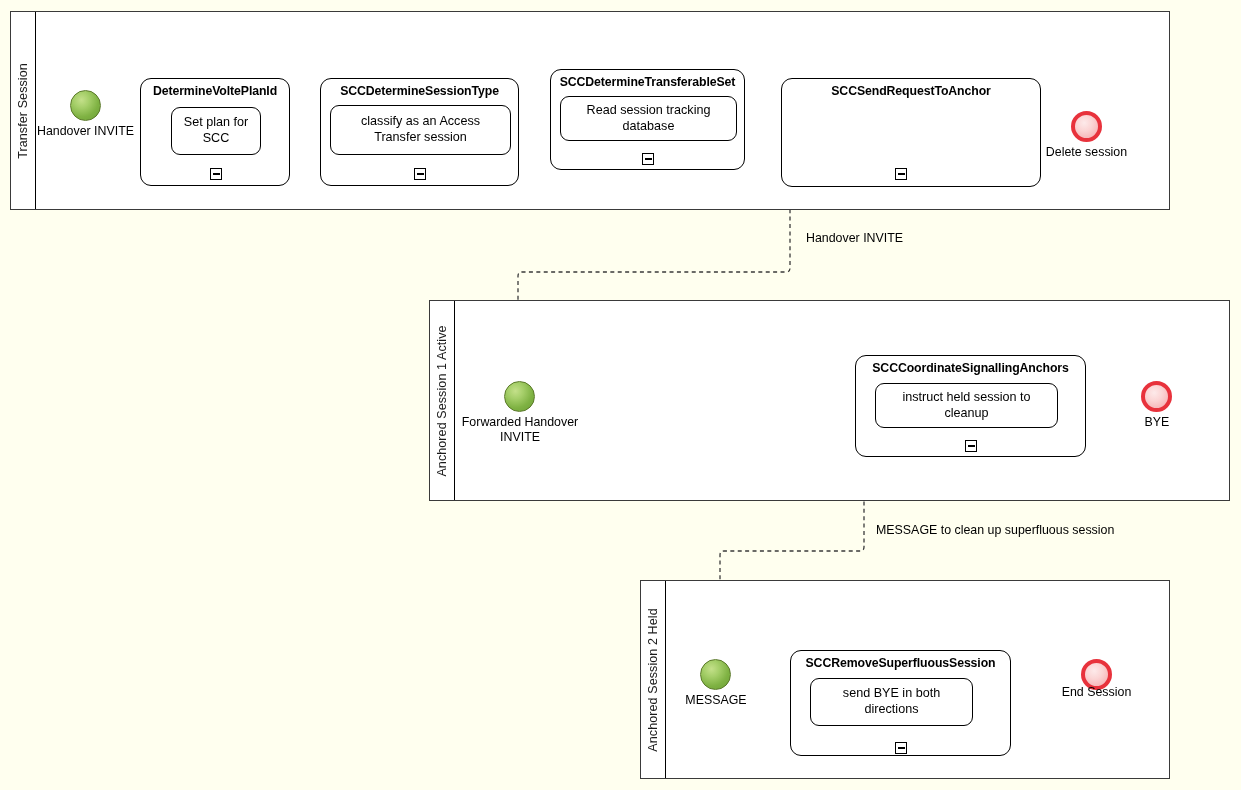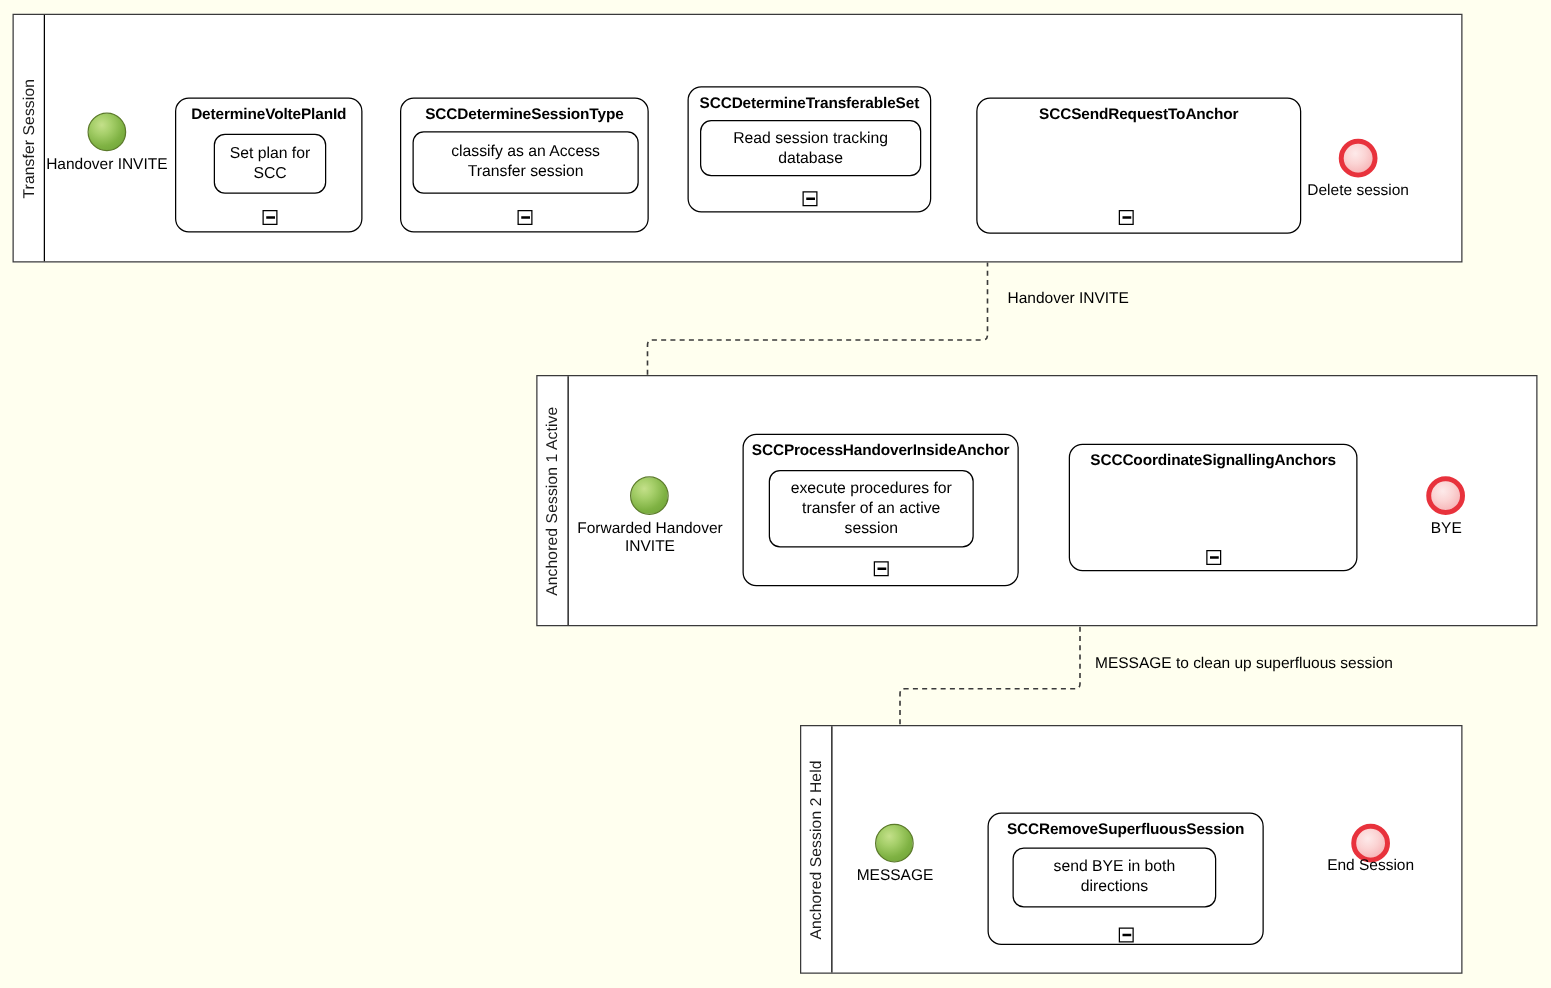--- a/index.html
+++ b/index.html
@@ -219,28 +219,24 @@
   <div class="pool" style="left:429px; top:300px; width:801px; height:201px;">
     <div class="pool-header">
       <span class="pool-header-label">Anchored Session 1 Active</span>
     </div>
   </div>
 
   <div class="event start" style="left:504px; top:381px;"></div>
   <div class="event-label" style="left:455px; top:415px; width:130px;">Forwarded Handover
 INVITE</div>
 
-  <div class="task" style="left:594px; top:347px; width:221px; height:122px;">
-    <div class="task-title">SCCProcessHandoverInsideAnchor</div>
-    <div class="task-inner" style="left:20px; top:28px; width:164px; height:62px;">execute procedures for transfer of an active session</div>
-    <div class="collapse-marker" style="left:104px; top:101px;"></div>
-  </div>
 
   <div class="task" style="left:855px; top:355px; width:231px; height:102px;">
     <div class="task-title">SCCCoordinateSignallingAnchors</div>
+    <div class="task-inner" style="left:19px; top:27px; width:183px; height:45px;">instruct held session to cleanup</div>
     <div class="collapse-marker" style="left:109px; top:84px;"></div>
   </div>
 
   <div class="event end" style="left:1141px; top:381px;"></div>
   <div class="event-label" style="left:1111px; top:415px; width:92px;">BYE</div>
 
   <div class="pool" style="left:640px; top:580px; width:530px; height:199px;">
     <div class="pool-header">
       <span class="pool-header-label">Anchored Session 2 Held</span>
     </div>

